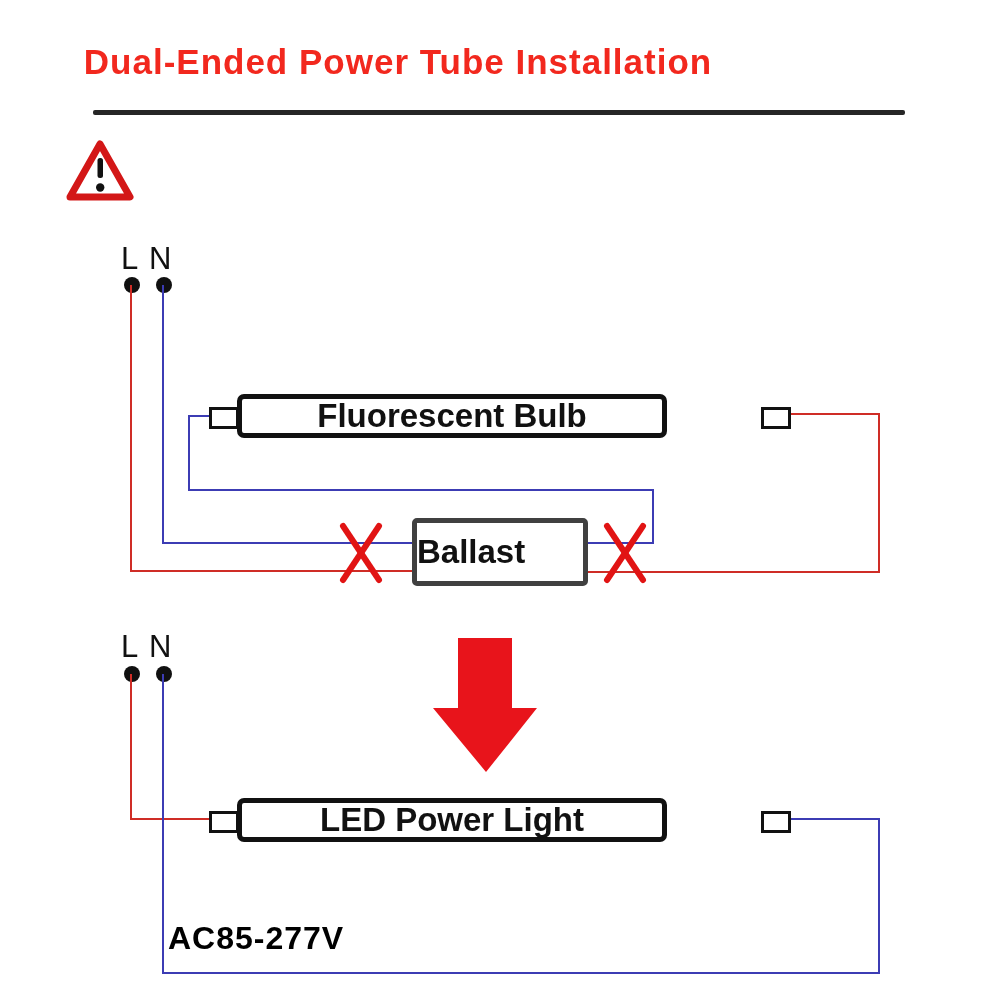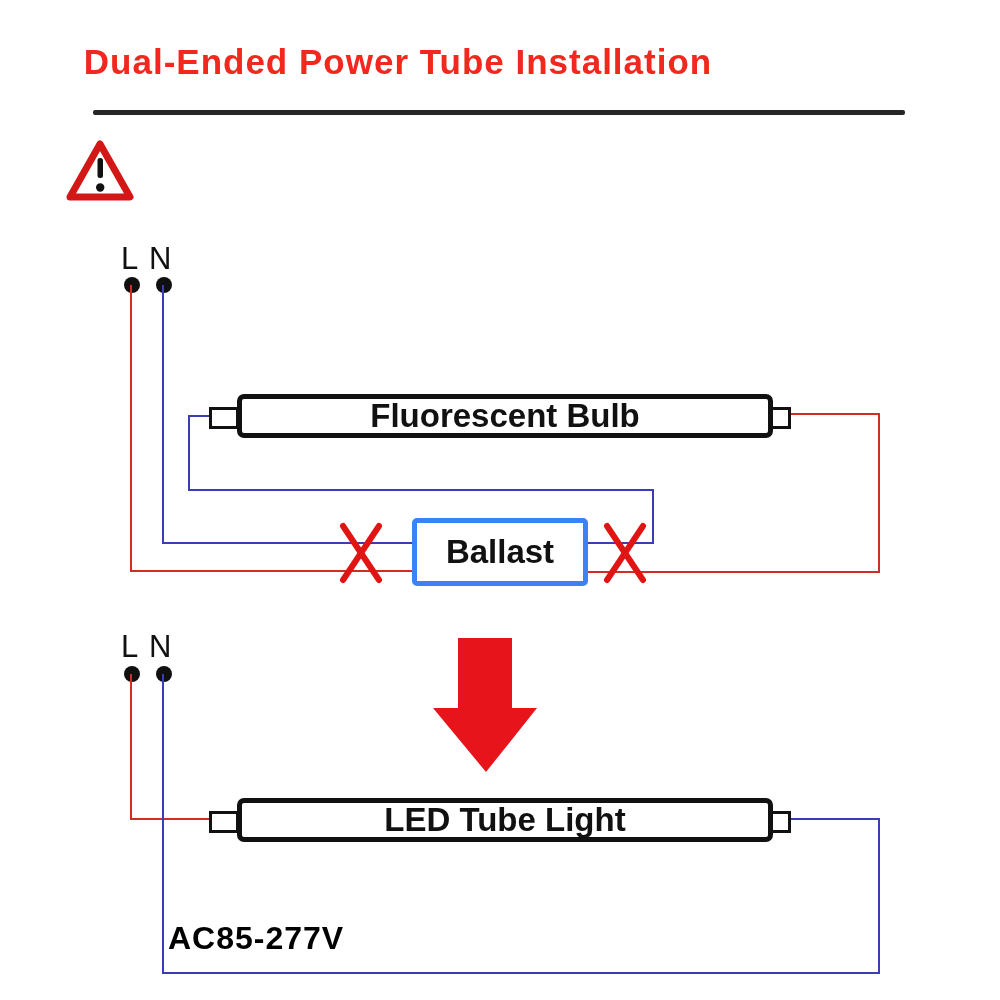--- a/index.html
+++ b/index.html
@@ -61,21 +61,21 @@
   }
   .wire { position: absolute; }
   .wire.red  { background: #cf2d26; }
   .wire.blue { background: #3c3cb4; }
   .h2px { height: 2px; }
   .w2px { width: 2px; }
 
   .tube-body {
     position: absolute;
     box-sizing: border-box;
-    width: 536px; height: 44px;
+    width: 430px; height: 44px;
     background: #ffffff;
     border: 5px solid #111111;
     border-radius: 7px;
     display: flex;
     align-items: center;
     justify-content: center;
     font-size: 33px;
     font-weight: bold;
     color: #111;
     z-index: 3;
@@ -87,25 +87,24 @@
     background: #ffffff;
     border: 3px solid #111111;
     z-index: 2;
   }
   .ballast-box {
     position: absolute;
     left: 412px; top: 518px;
     box-sizing: border-box;
     width: 176px; height: 68px;
     background: #ffffff;
-    border: 5px solid #3b82f6;
+    border: 5px solid #404040;
     border-radius: 5px;
     display: flex;
     align-items: center;
-    justify-content: center;
     font-size: 33px;
     font-weight: bold;
     color: #111;
     z-index: 3;
   }
   .x-mark { position: absolute; z-index: 4; }
   .down-arrow { position: absolute; left: 431px; top: 636px; }
 
   .voltage-label {
     position: absolute;
@@ -186,19 +185,19 @@
     <div class="wire red h2px" style="left:130px; top:818px; width:80px;"></div>
 
     <div class="wire blue w2px" style="left:162px; top:674px; height:300px;"></div>
     <div class="wire blue h2px" style="left:162px; top:972px; width:718px;"></div>
     <div class="wire blue w2px" style="left:878px; top:820px; height:154px;"></div>
     <div class="wire blue h2px" style="left:790px; top:818px; width:90px;"></div>
 
     <div class="tube-cap" style="left:209px; top:811px;"></div>
     <div class="tube-cap" style="left:761px; top:811px;"></div>
     <div class="tube-body" style="left:237px; top:798px;">
-      <span>LED Tube Light</span>
+      <span>LED Power Light</span>
     </div>
 
     <div class="voltage-label">AC85-277V</div>
   </div>
 
 </div>
 
 </body></html>

